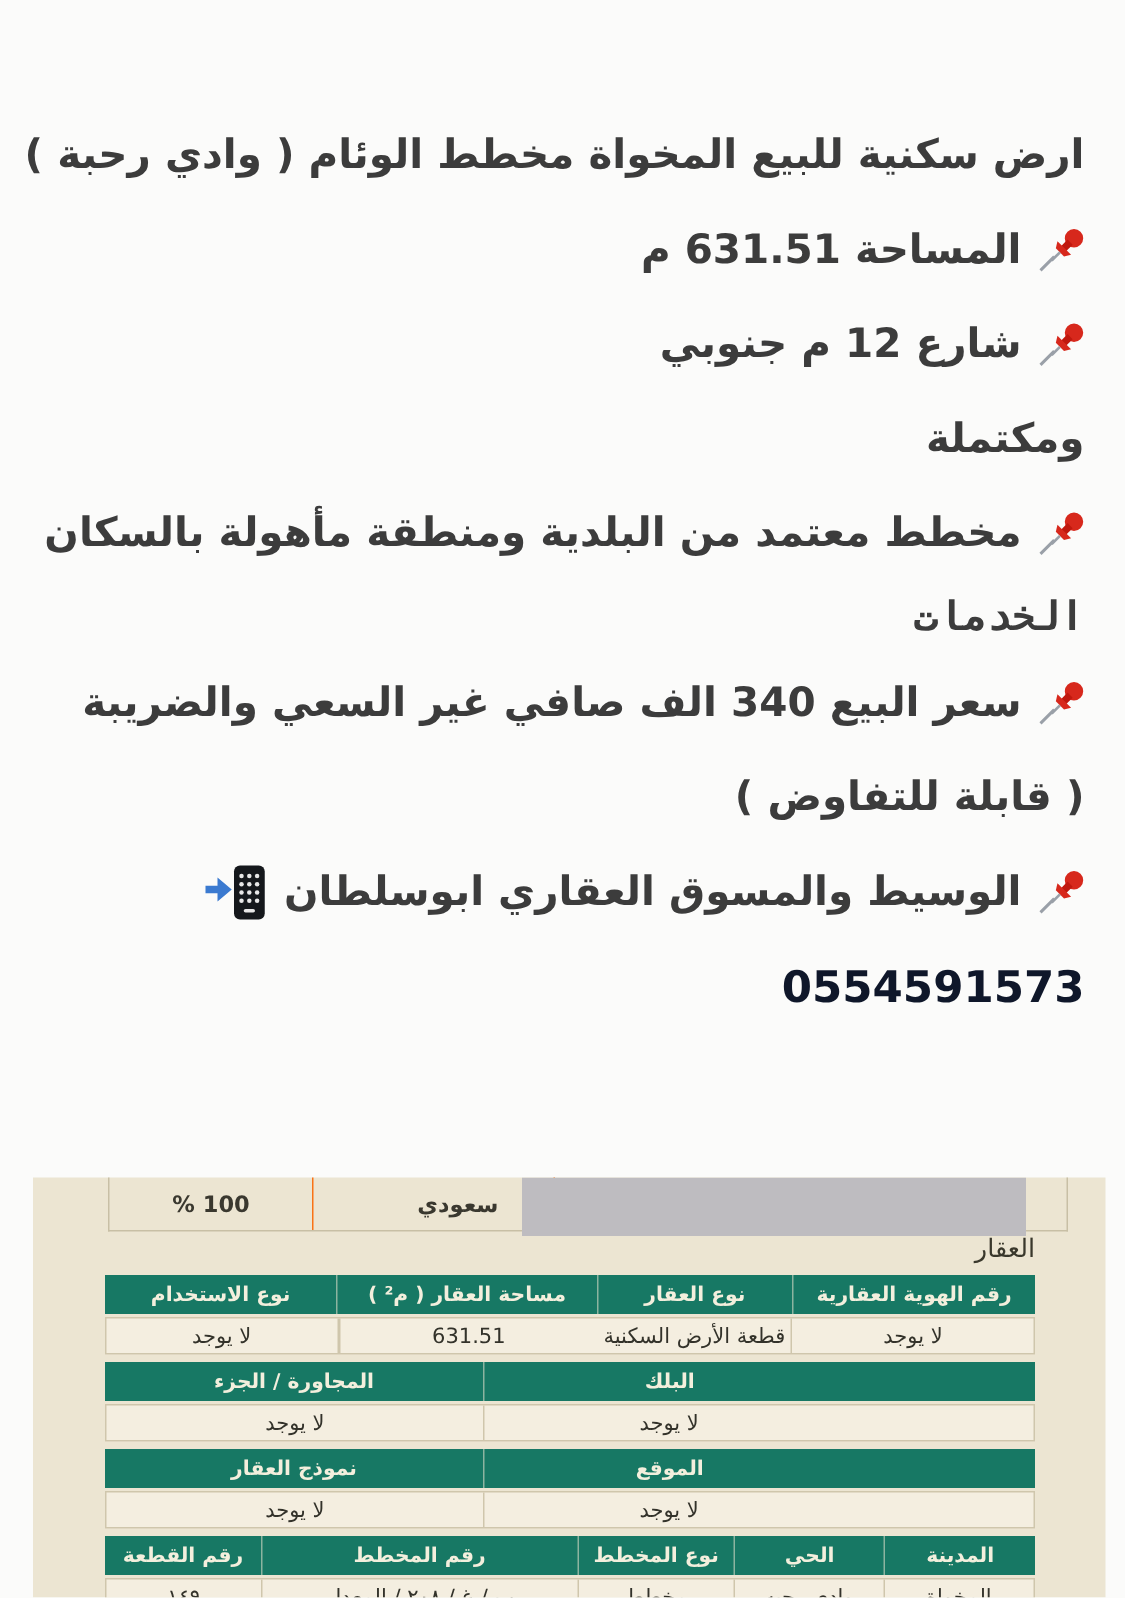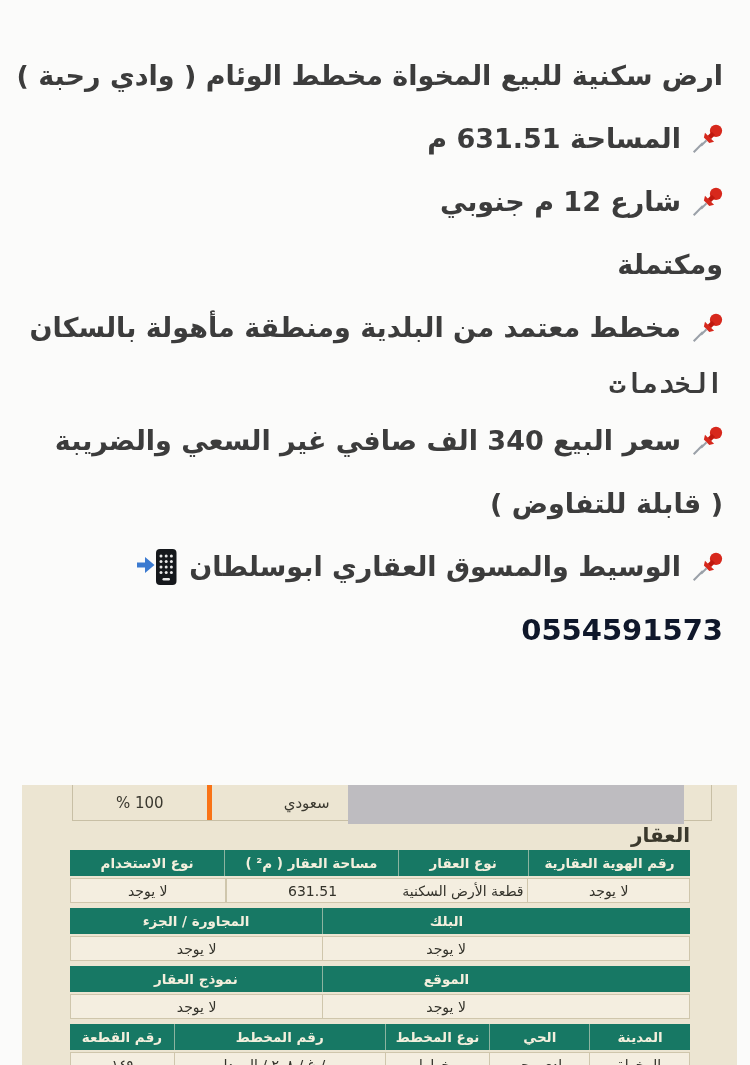--- a/index.html
+++ b/index.html
@@ -5,20 +5,21 @@
   html,body{margin:0;padding:0;}
   body{
     width:750px;height:1065px;overflow:hidden;position:relative;
     background:#fbfbfa;
     font-family:"DejaVu Sans","Liberation Sans",sans-serif;
   }
   
   .post{
     direction:rtl;
     padding:44px 27px 0 20px;
+    margin-top:28px;
   }
   .post-line{
     display:flex;align-items:center;gap:9px;
     height:63px;
     font-size:27px;font-weight:700;color:#3c3c3c;
     white-space:nowrap;
   }
   .post-line.short{height:50px;font-family:Liberation Mono, monospace;}
   .post-line .txt{letter-spacing:0;}
   .post-line.phone .txt{color:#0f172a;font-weight:700;font-size:29px;}
@@ -30,28 +31,28 @@
     background:#ece5d2;overflow:hidden;
   }
   .doc-toprow{
     position:absolute;left:50px;top:-6px;width:638px;height:41px;
     display:flex;direction:ltr;
     border-left:1px solid #c8bfa5;border-right:1px solid #c8bfa5;
     border-bottom:1px solid #c8bfa5;
     font-size:15px;color:#3a382f;
   }
   .doc-toprow .tcell{display:flex;align-items:center;justify-content:center;padding-top:6px;}
-  .doc-toprow .tcell.b{border-right:5px solid #f97316;}
+  .doc-toprow .tcell.b{border-right:1px solid #f97316;font-weight:bold;}
   .redaction{
     position:absolute;left:326px;top:0;width:336px;height:39px;
     background:#bebcc0;z-index:3;
   }
   .doc-title{
     position:absolute;right:47px;top:38px;
-    font-size:20px;color:#3a382c;font-weight:700;
+    font-size:17px;color:#3a382c;font-weight:400;
   }
   .deed-table{
     position:absolute;left:48px;top:65px;width:620px;
     direction:rtl;font-size:14px;
   }
   .trow{display:flex;width:100%;box-sizing:border-box;}
   .trow.head{
     background:#177864;color:#f3efdd;height:26px;margin-top:5px;
     font-weight:700;font-size:13.5px;
   }

